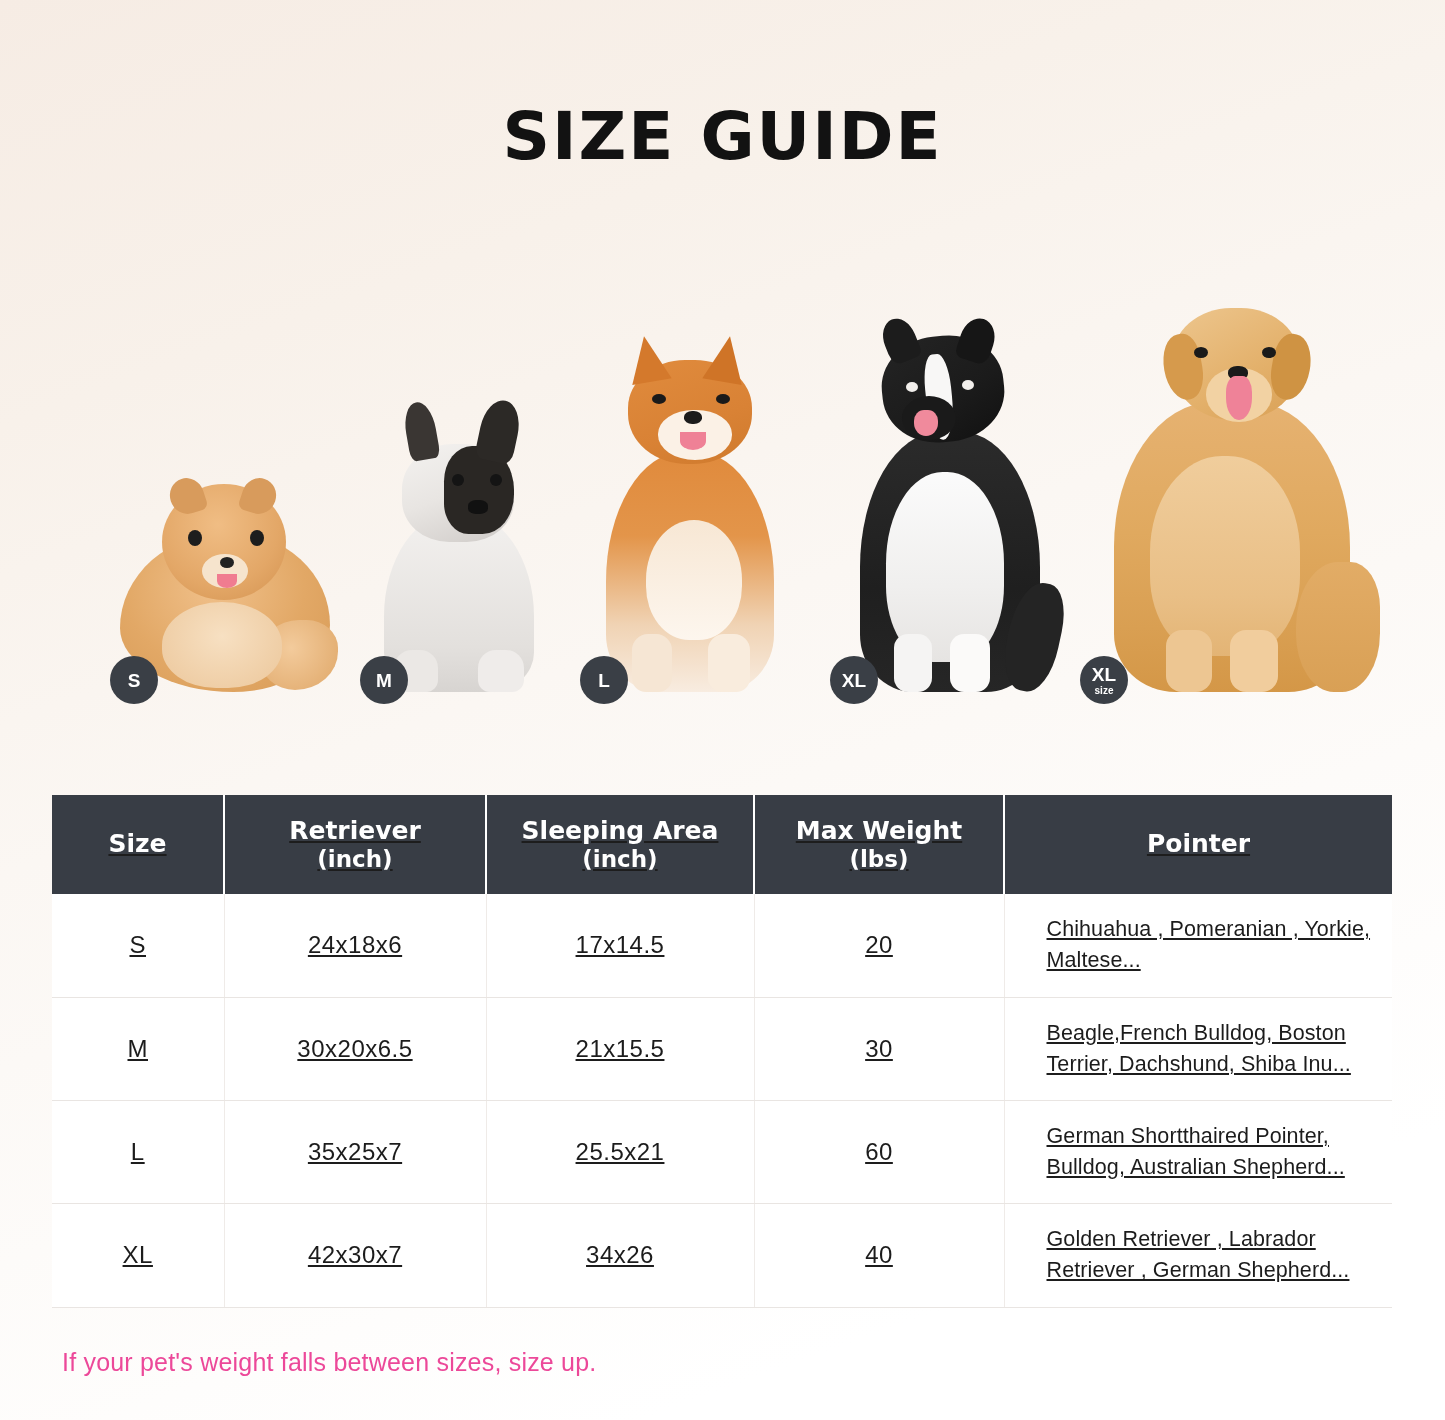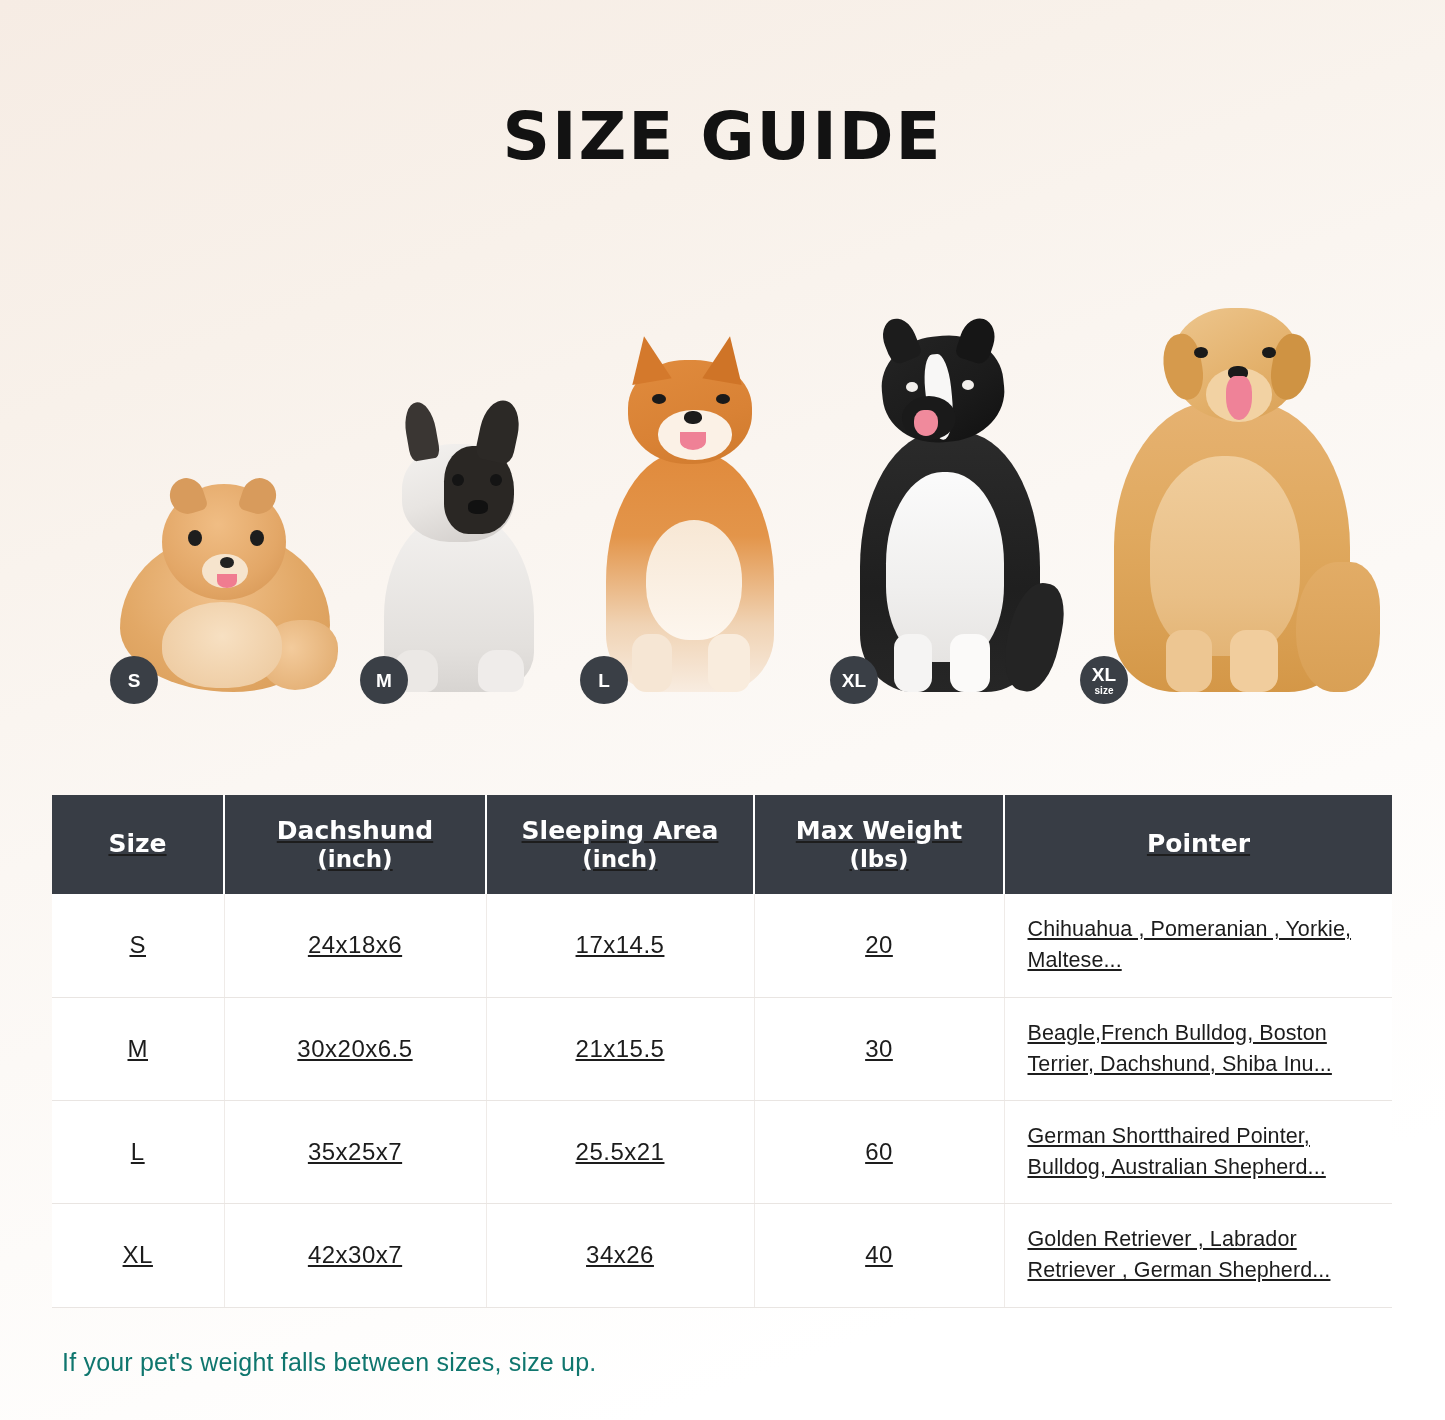--- a/index.html
+++ b/index.html
@@ -121,37 +121,37 @@
     text-align: center;
     padding: 20px 8px;
     letter-spacing: 0.5px;
     background: #ffffff;
   }
   tbody tr:last-child td { border-bottom: 1px solid #e9e5e2; }
   tbody td.breeds {
     text-align: left;
     font-size: 21.5px;
     line-height: 1.45;
-    padding-left: 23px;
+    padding-left: 42px;
     padding-right: 18px;
     letter-spacing: 0.1px;
     border-right: none;
   }
   col.c-size { width: 172px; }
   col.c-dim { width: 262px; }
   col.c-sleep { width: 268px; }
   col.c-weight { width: 250px; }
   col.c-breeds { width: 388px; }
 
   .note {
     position: absolute;
     top: 1348px;
     left: 62px;
     font-size: 25px;
-    color: #0f766e;
+    color: #ec4899;
     letter-spacing: 0.2px;
   }
 </style>
 </head>
 <body>
 
 <div class="page">
 
   <div class="title">SIZE GUIDE</div>
 
@@ -298,21 +298,21 @@
           <col class="c-sleep">
           <col class="c-weight">
           <col class="c-breeds">
       </colgroup>
       <thead>
         <tr>
           <th>
             <span>Size</span>
           </th>
           <th>
-            <span>Dachshund</span>
+            <span>Retriever</span>
             <span class="sub">(inch)</span>
           </th>
           <th>
             <span>Sleeping Area</span>
             <span class="sub">(inch)</span>
           </th>
           <th>
             <span>Max Weight</span>
             <span class="sub">(lbs)</span>
           </th>

